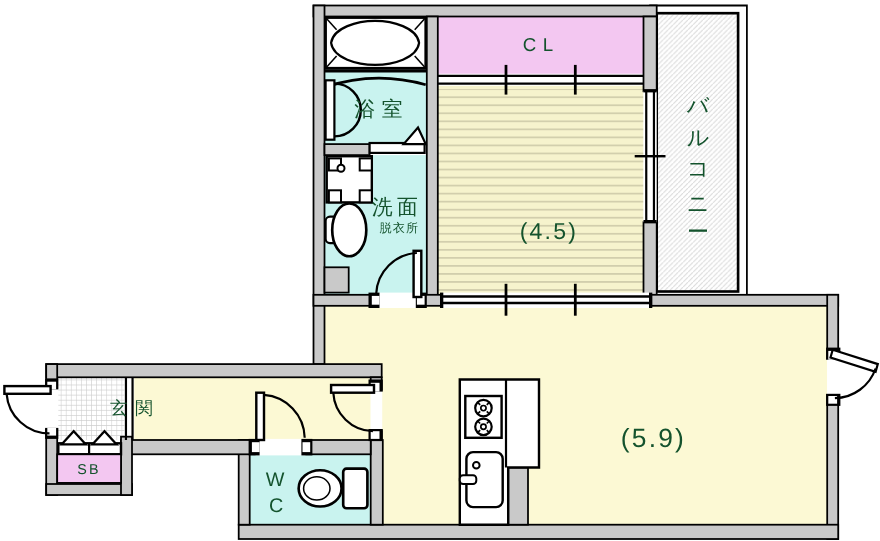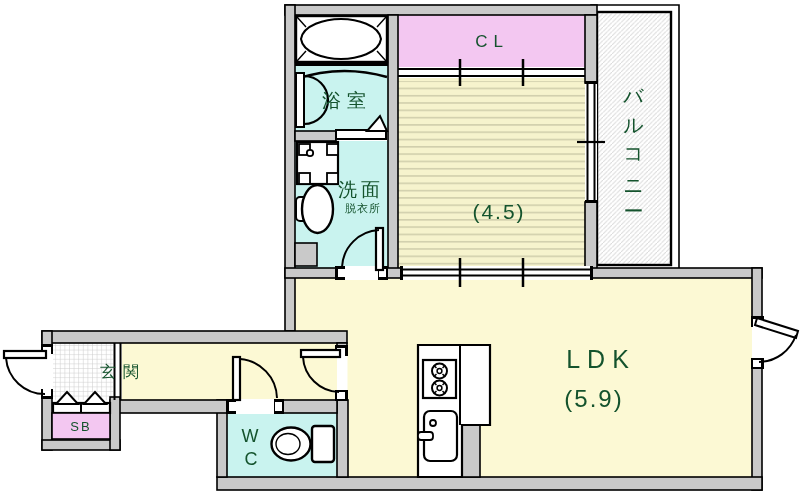--- a/index.html
+++ b/index.html
@@ -246,20 +246,19 @@
     <rect class="pink" x="52" y="413" width="58" height="26"></rect>
   </g>
 </svg>
 
 <div class="lbl" style="left:347px;top:100px;font-size:19px;letter-spacing:6px;text-align:right;">浴室</div>
 <div class="lbl" style="left:361px;top:189px;font-size:19px;letter-spacing:4px;">洗面</div>
 <div class="lbl" style="left:363px;top:208px;font-size:11px;letter-spacing:1px;">脱衣所</div>
 <div class="lbl" style="left:492px;top:41px;font-size:17px;letter-spacing:6px;">CL</div>
 <div class="lbl" style="left:499px;top:211px;font-size:21px;letter-spacing:2px;">(4.5)</div>
 <div class="lbl v-lbl" style="left:634px;top:141px;font-size:20px;letter-spacing:9px;">バルコニー</div>
-<div class="lbl" style="left:601px;top:359px;font-size:25px;letter-spacing:7px;">LDK</div>
 <div class="lbl" style="left:594px;top:399px;font-size:24px;letter-spacing:2px;">(5.9)</div>
 <div class="lbl" style="left:81px;top:372px;font-size:16px;letter-spacing:7px;margin-left:42px;">玄関</div>
 <div class="lbl" style="left:81px;top:426px;font-size:13px;letter-spacing:2px;">SB</div>
 <div class="lbl" style="left:250px;top:436px;font-size:18px;">W</div>
 <div class="lbl" style="left:251px;top:459px;font-size:18px;">C</div>
 
 </div>
 
 </body></html>

